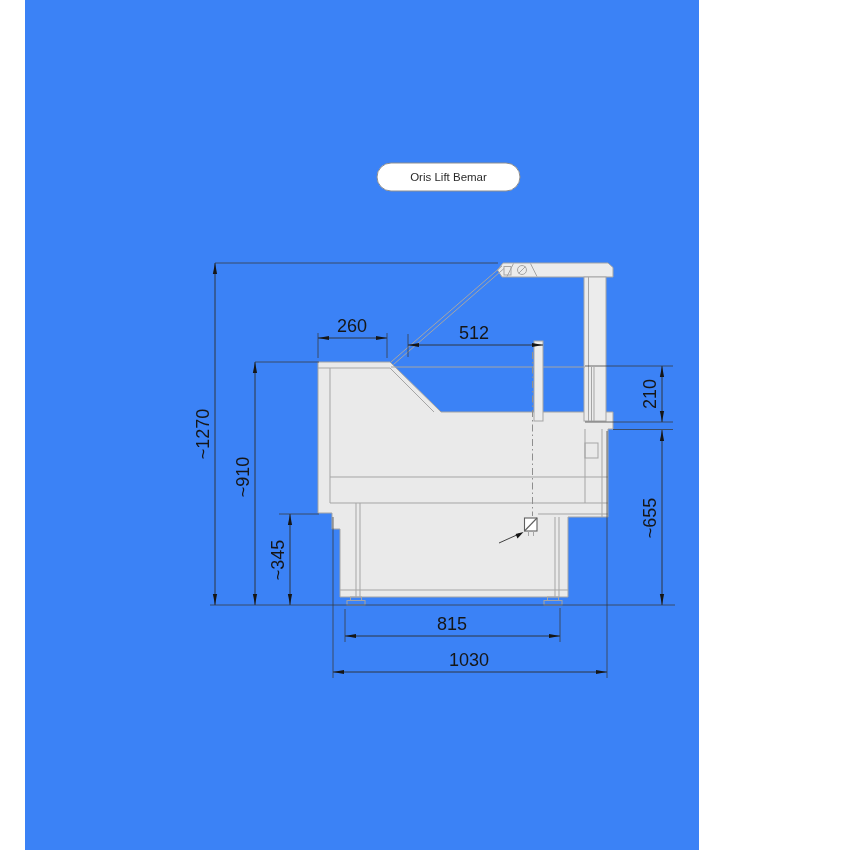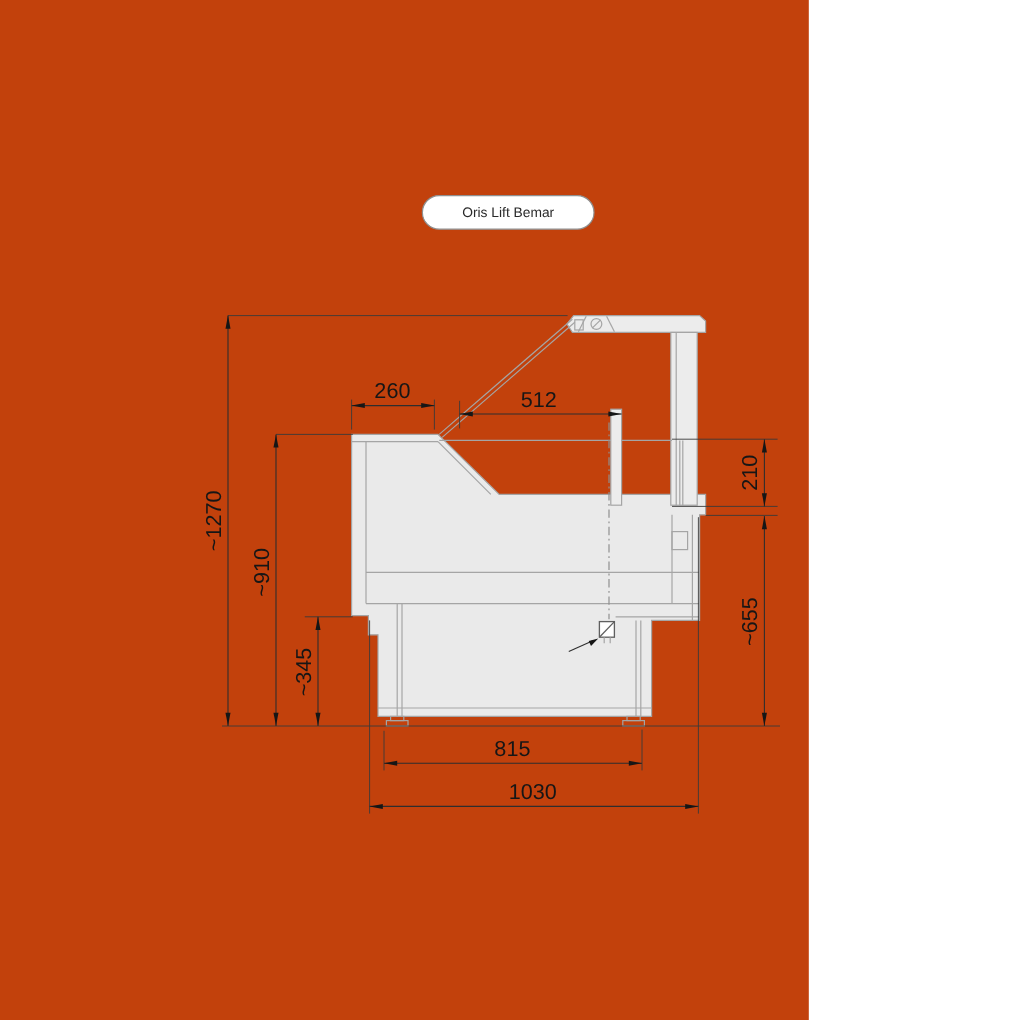--- a/index.html
+++ b/index.html
@@ -1,17 +1,17 @@
 <!DOCTYPE html>
 <html><head>
 <meta charset="utf-8">
 <style>
   html,body{margin:0;padding:0;background:#ffffff;}
-  #stage{position:relative;width:674px;height:850px;background:#c2410c;overflow:hidden;
-         font-family:"Liberation Sans",sans-serif;}
+  #stage{position:relative;width:674px;height:850px;background:#3b82f6;overflow:hidden;
+         font-family:"Liberation Sans",sans-serif;margin-left:25px;}
   svg{position:absolute;left:0;top:0;}
   .draw{stroke:#a5a5a5;stroke-width:1;fill:none;}
   .fillbody{fill:#eaeaea;}
   .fillpanel{fill:#ececec;}
   .dim{stroke:#2e2e2e;stroke-width:0.9;fill:none;}
   .ext{stroke:#3a3a3a;stroke-width:0.75;fill:none;}
   .arr{fill:#161616;stroke:none;}
   .lbl{font-family:"Liberation Sans",sans-serif;font-size:18px;fill:#161616;}
   .pill-lbl{font-family:"Liberation Sans",sans-serif;font-size:11.5px;fill:#2a2a2a;}
   .dash{stroke:#8f8f8f;stroke-width:1;stroke-dasharray:7 3 1.5 3;fill:none;}

